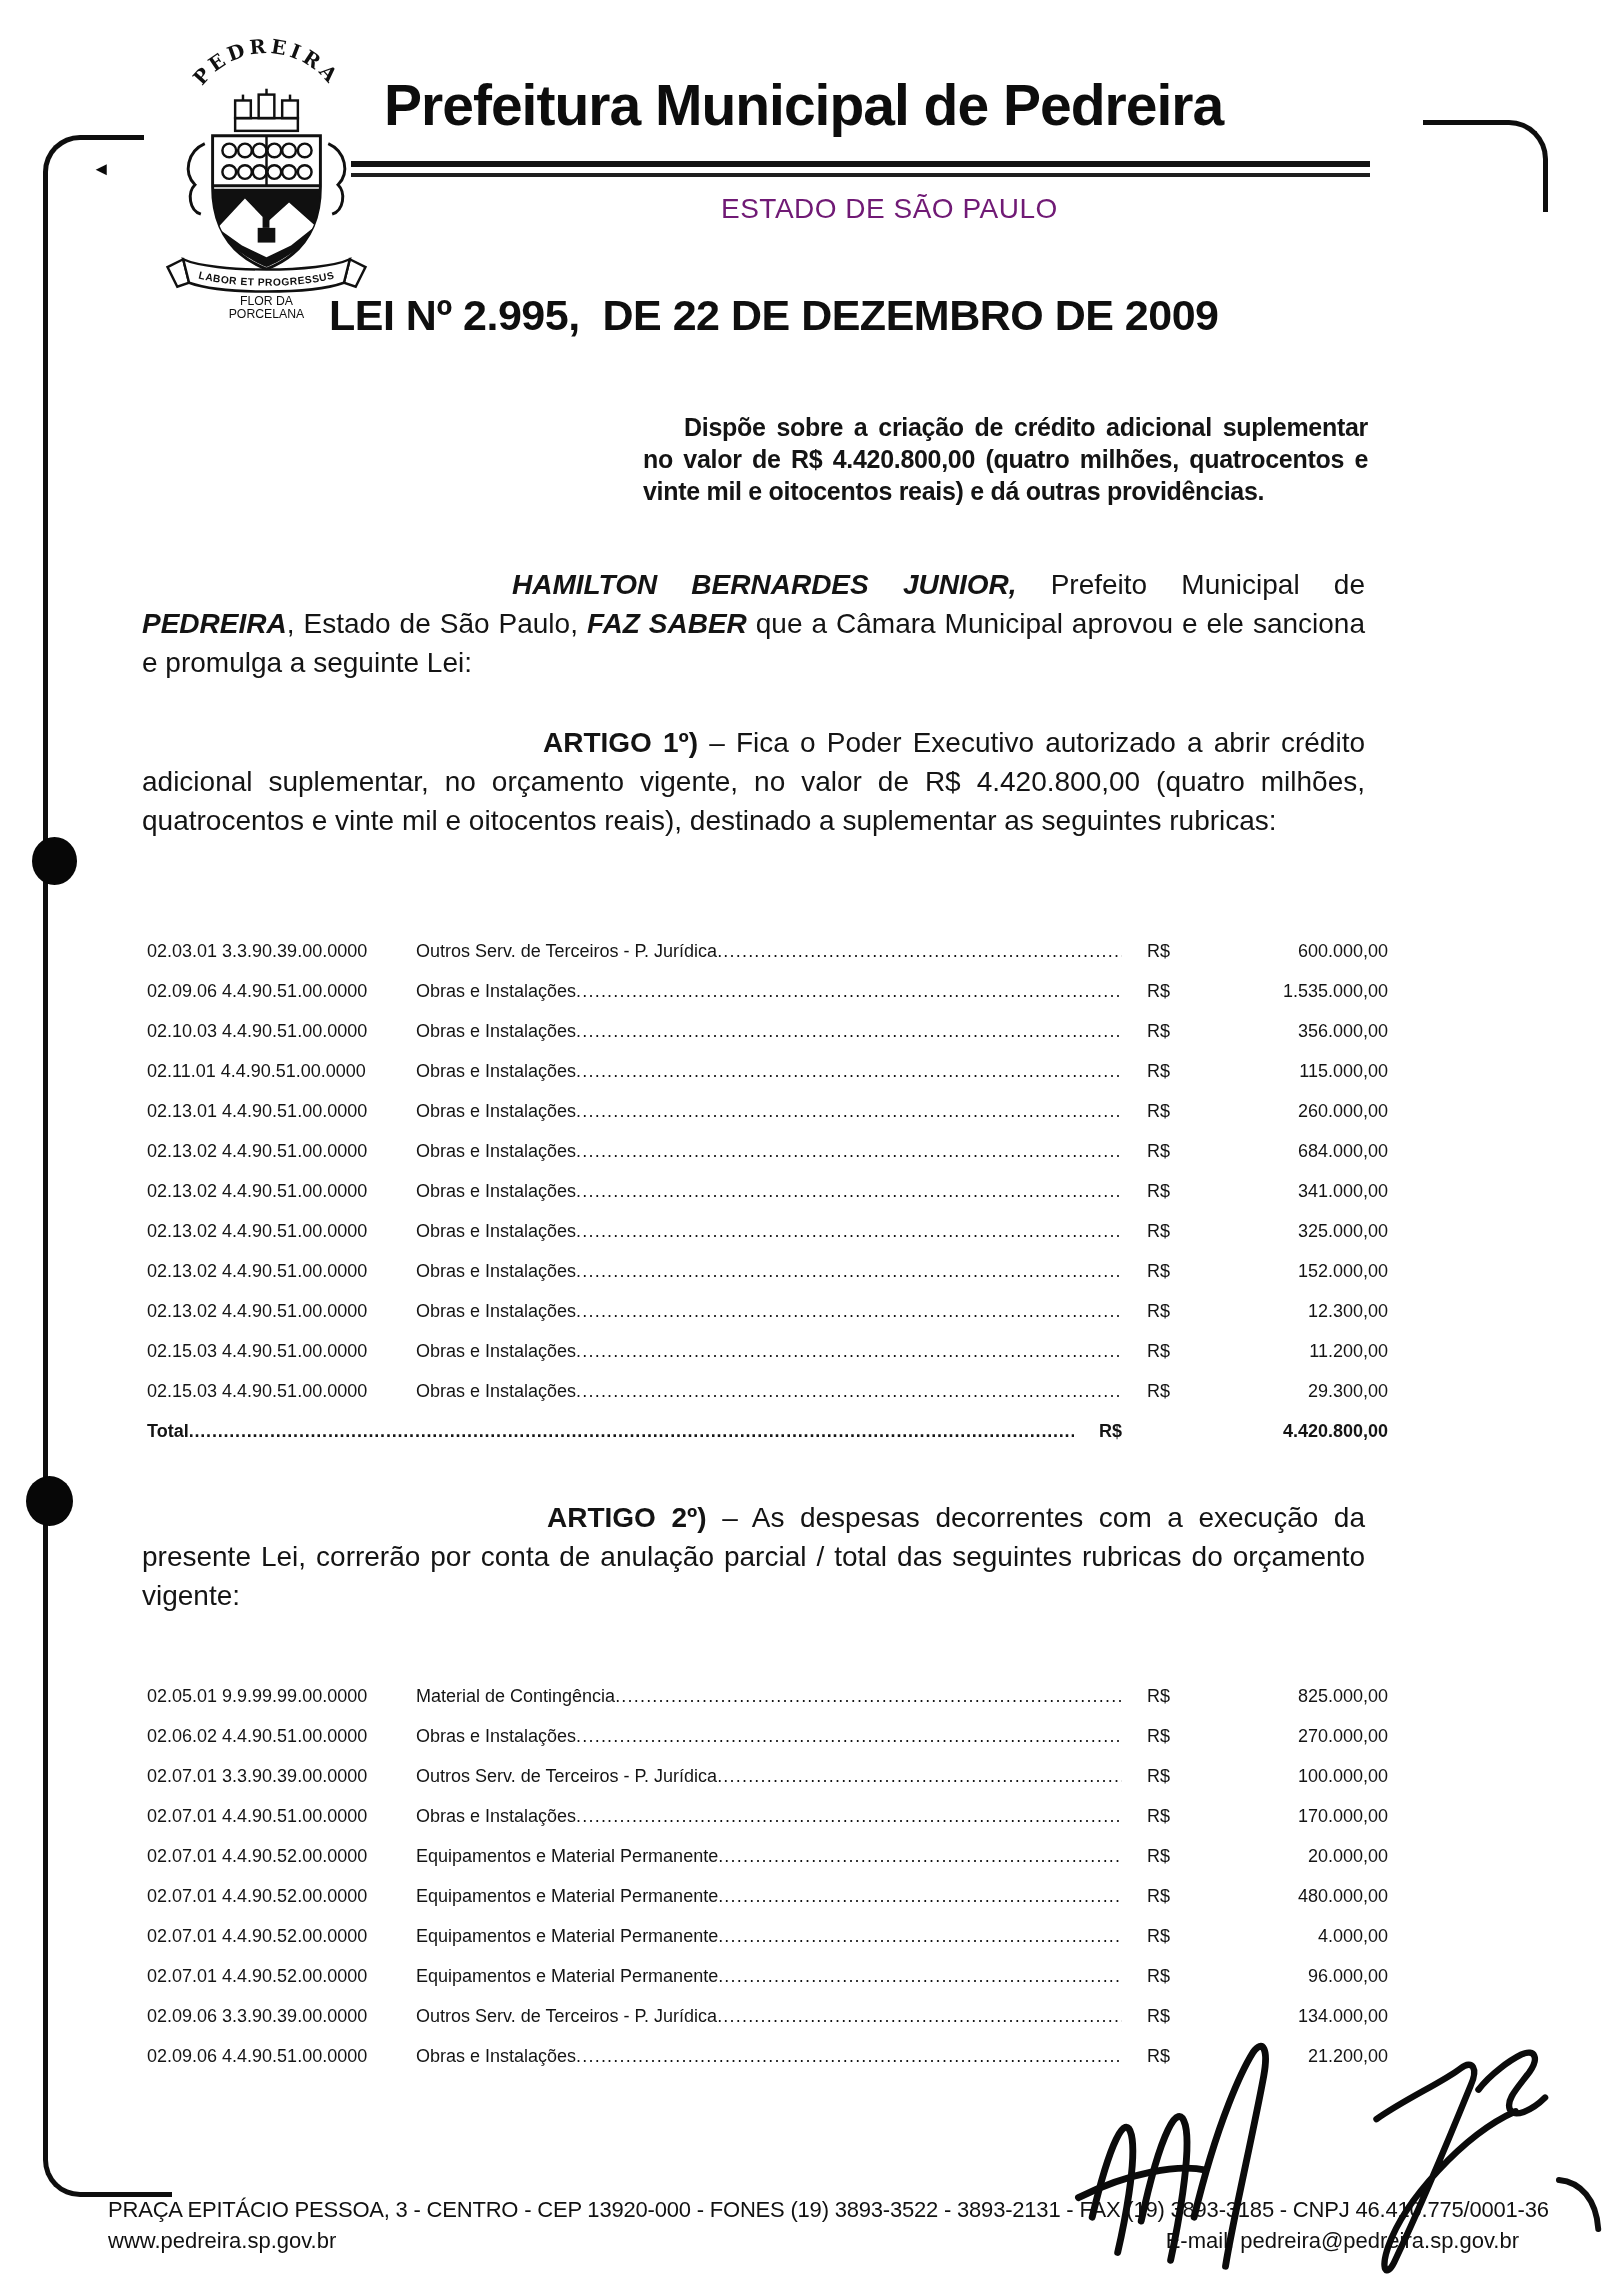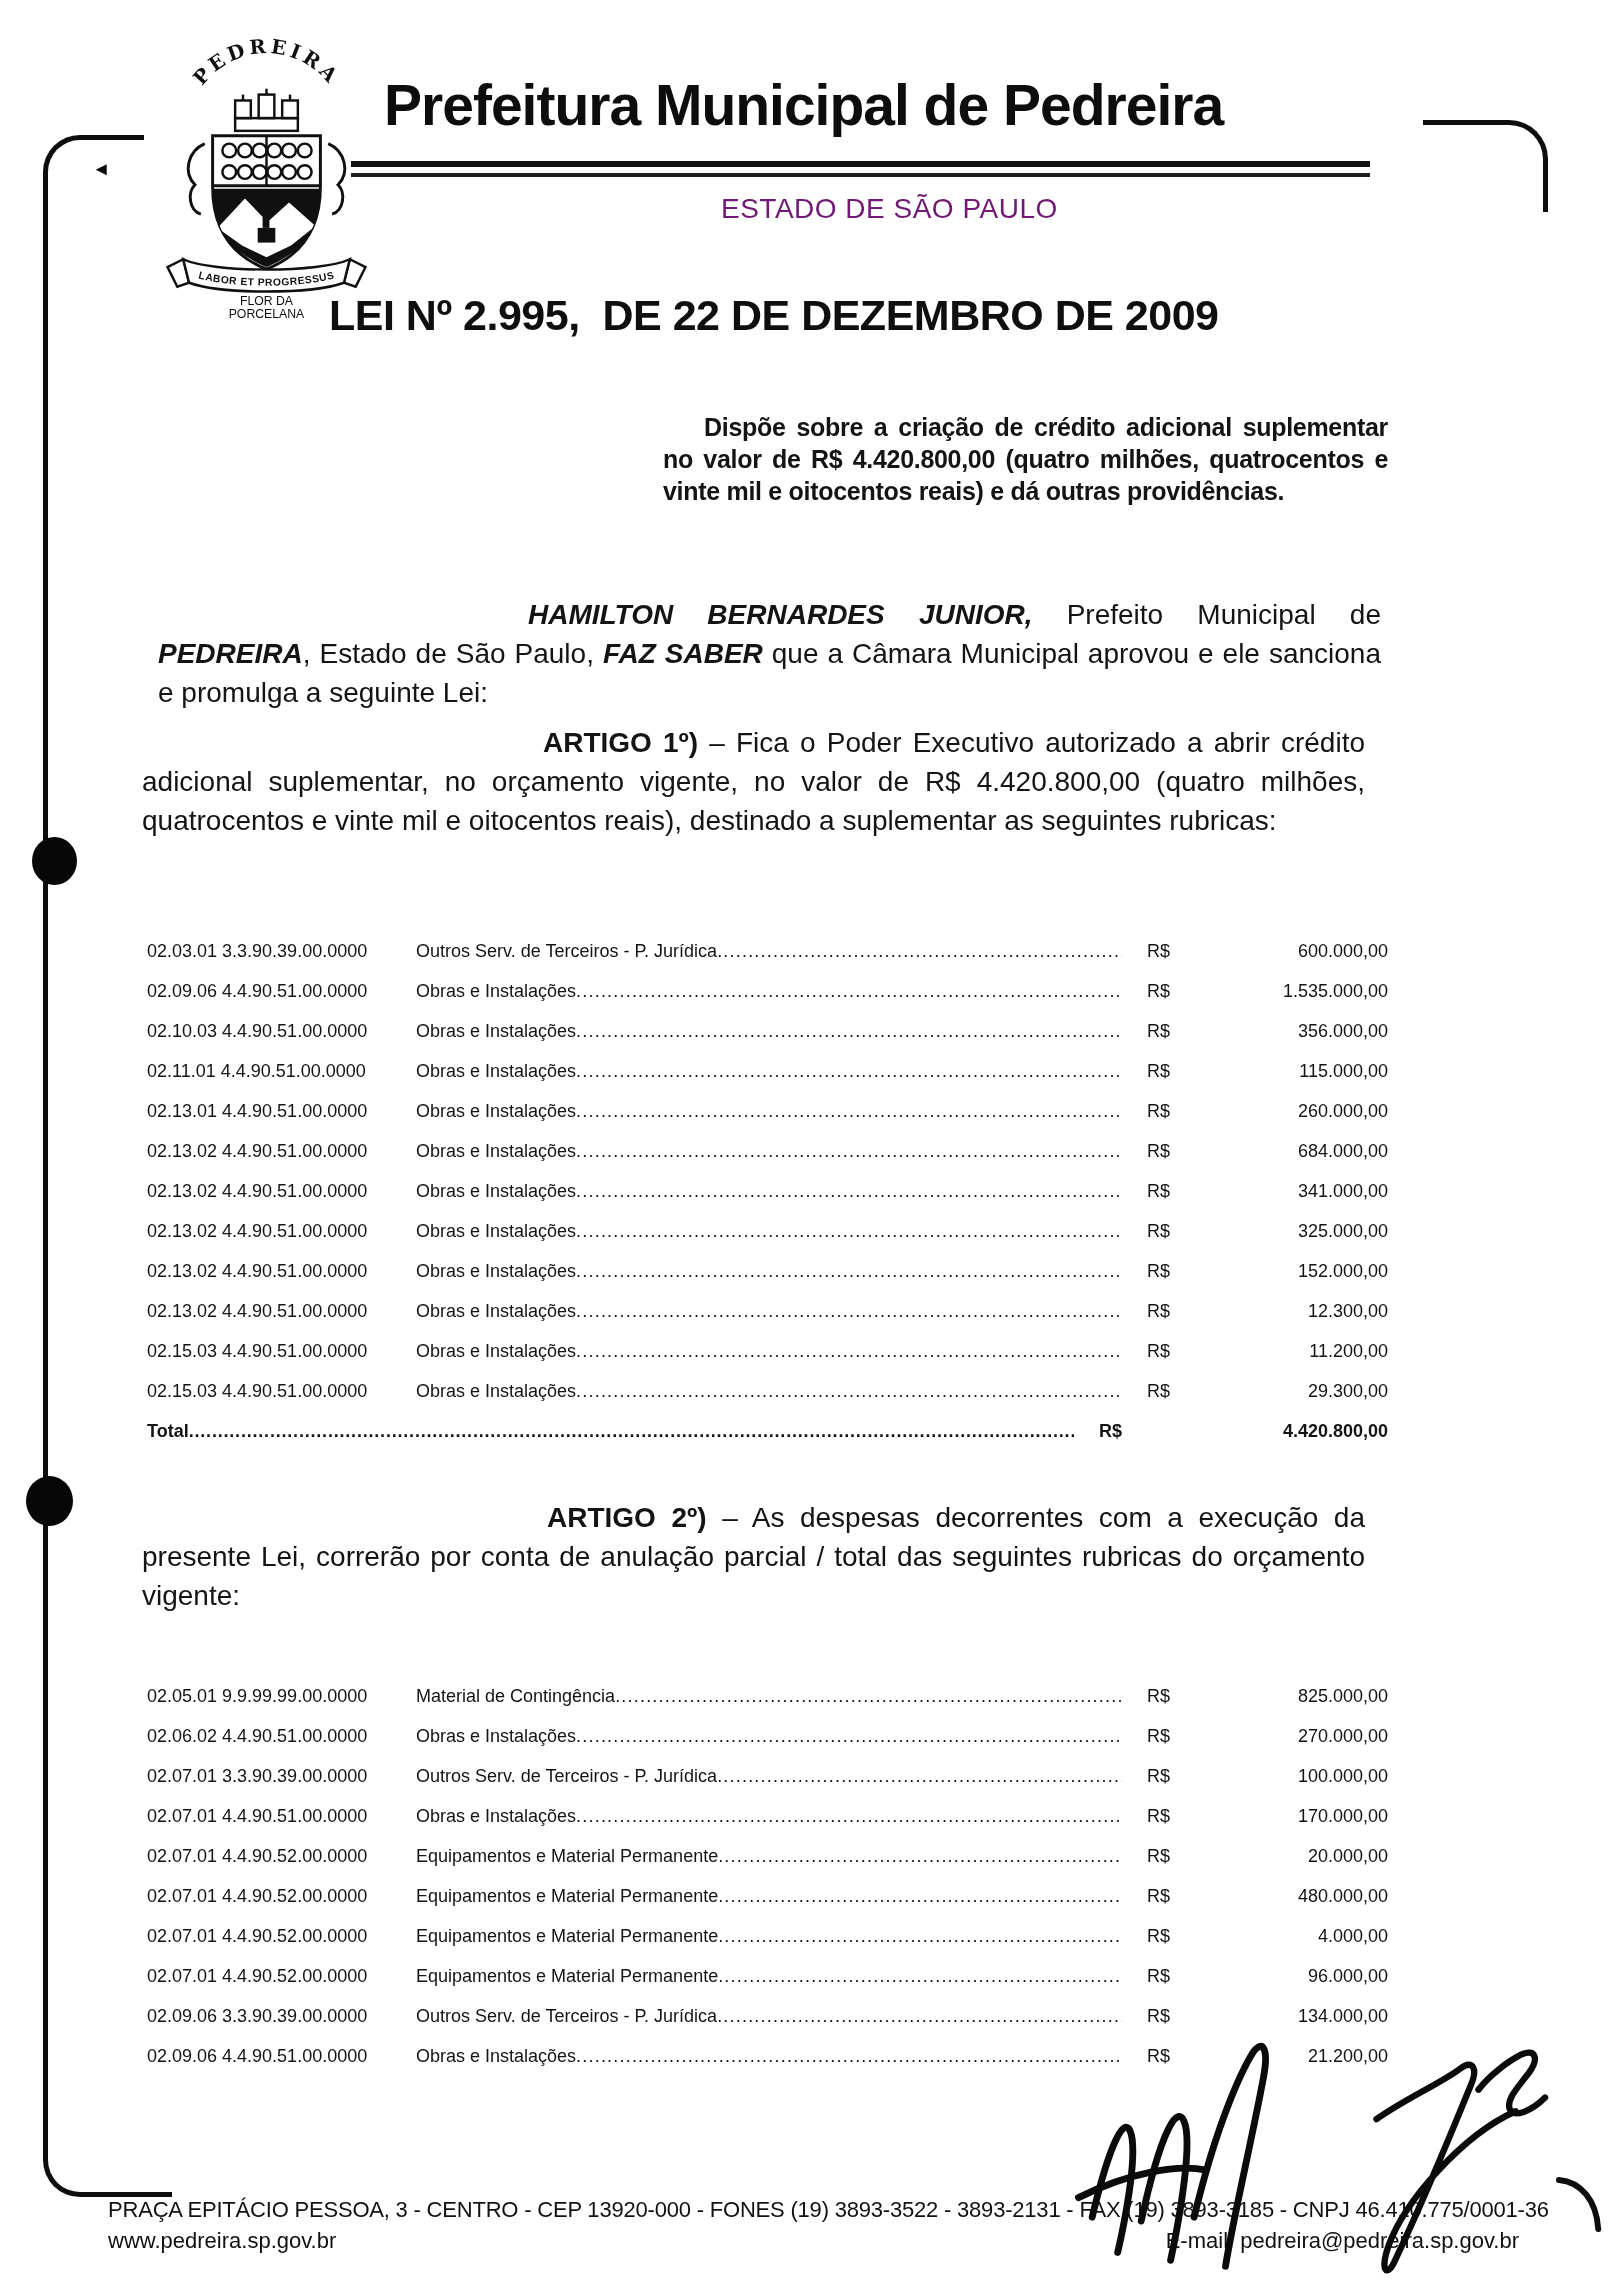--- a/index.html
+++ b/index.html
@@ -35,27 +35,27 @@
   .rule-b { position:absolute; left:351px; top:173px; width:1019px; height:3.9px; background:#1e1e1e; }
   .state-line { position:absolute; left:721px; top:193px; font-size:28px; letter-spacing:0.5px; color:#701a75; white-space:nowrap; }
   
   .law-title {
     position:absolute; left:329px; top:291px; font-size:43px; font-weight:700;
     white-space:pre-wrap; letter-spacing:-0.5px; color:#0f0f0f;
   }
   .ementa {
     position:absolute; left:643px; top:411px; width:725px;
     font-size:25px; line-height:32px; font-weight:700; text-align:justify;
-    text-indent:41px; letter-spacing:-0.3px;margin-left:20px;
+    text-indent:41px; letter-spacing:-0.3px;
   }
   .para {
     position:absolute; left:142px; width:1223px;
     font-size:28px; line-height:39px; text-align:justify;
   }
-  .preamble { top:595px; text-indent:370px;margin-left:16px; }
+  .preamble { top:565px; text-indent:370px; }
   .art1 { top:723px; text-indent:353px; }
   .art2 { top:1498px; text-indent:357px; }
   .bi { font-weight:700; font-style:italic; }
   .b  { font-weight:700;margin-left:48px; }
   
   .btable { position:absolute; left:147px; width:1241px; font-size:18px; }
   .brow { display:flex; align-items:baseline; height:40px; line-height:40px; white-space:nowrap; }
   .bcode { flex:0 0 269px; }
   .bdesc { flex:1 1 auto; display:flex; align-items:baseline; overflow:hidden; }
   .bdesc-t { flex:0 0 auto; }

